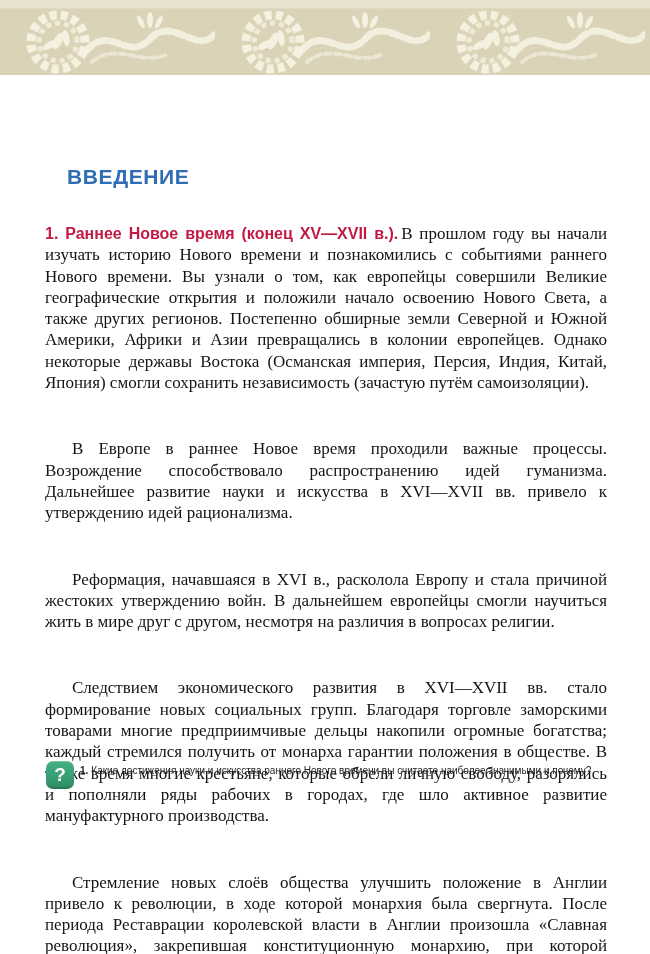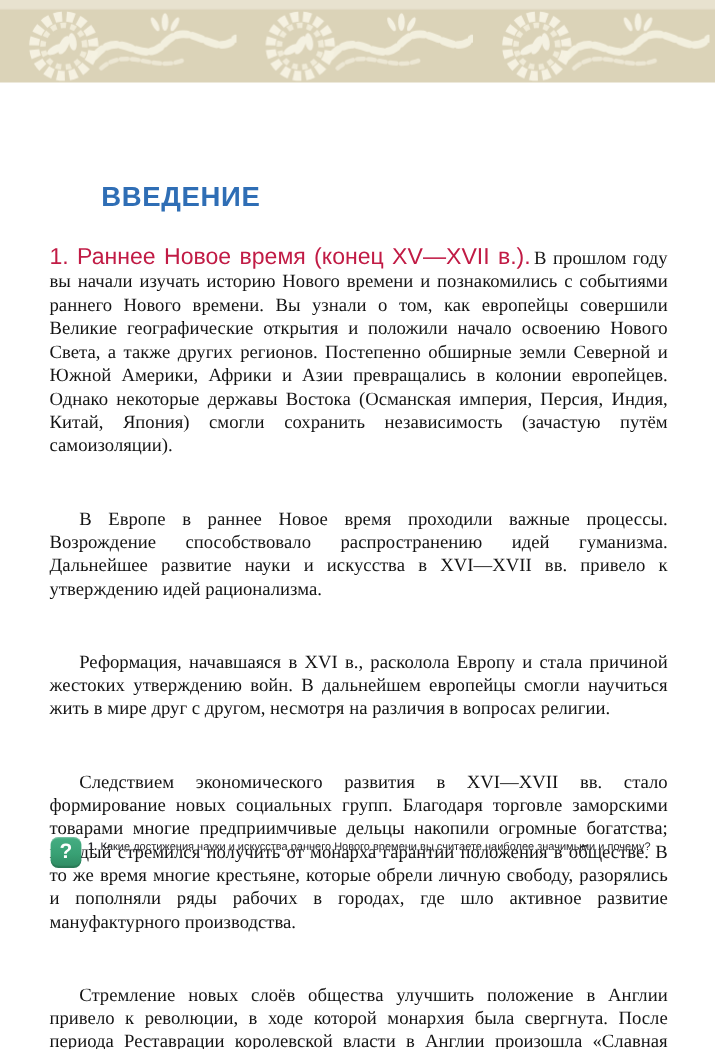--- a/index.html
+++ b/index.html
@@ -25,44 +25,44 @@
     top: 0; left: 0;
     width: 100%; height: 9px;
     background: #e8e2cf;
     border-bottom: 1px solid #e0d9c3;
   }
   .ornament-band svg { position: absolute; top: 9px; left: 0; display: block; }
 
   
   .page-title {
     position: absolute;
-    left: 92px; top: 165px;
+    left: 67px; top: 165px;
     font-family: "Liberation Sans", sans-serif;
     font-weight: bold;
-    font-size: 25px;
+    font-size: 21px;
     letter-spacing: 0.6px;
     color: #2f6eb5;
   }
 
   
   .body-text {
     position: absolute;
     left: 45px; top: 223px;
     width: 562px;
     font-size: 17px;
     line-height: 21.3px;
     color: #141414;
     text-align: justify;
   }
   .body-text p { margin: 0; }
   .body-text p.indent { text-indent: 27px; margin-top: 45px; }
   .section-lead {
     font-family: "Liberation Sans", sans-serif;
-    font-weight: normal;
-    font-size: 21px;
+    font-weight: bold;
+    font-size: 16px;
     color: #c11b45;
     margin-right: 3px;
   }
 
   
   .questions-block {
     position: absolute;
     left: 46px; top: 760px;
     width: 561px;
     display: flex;

